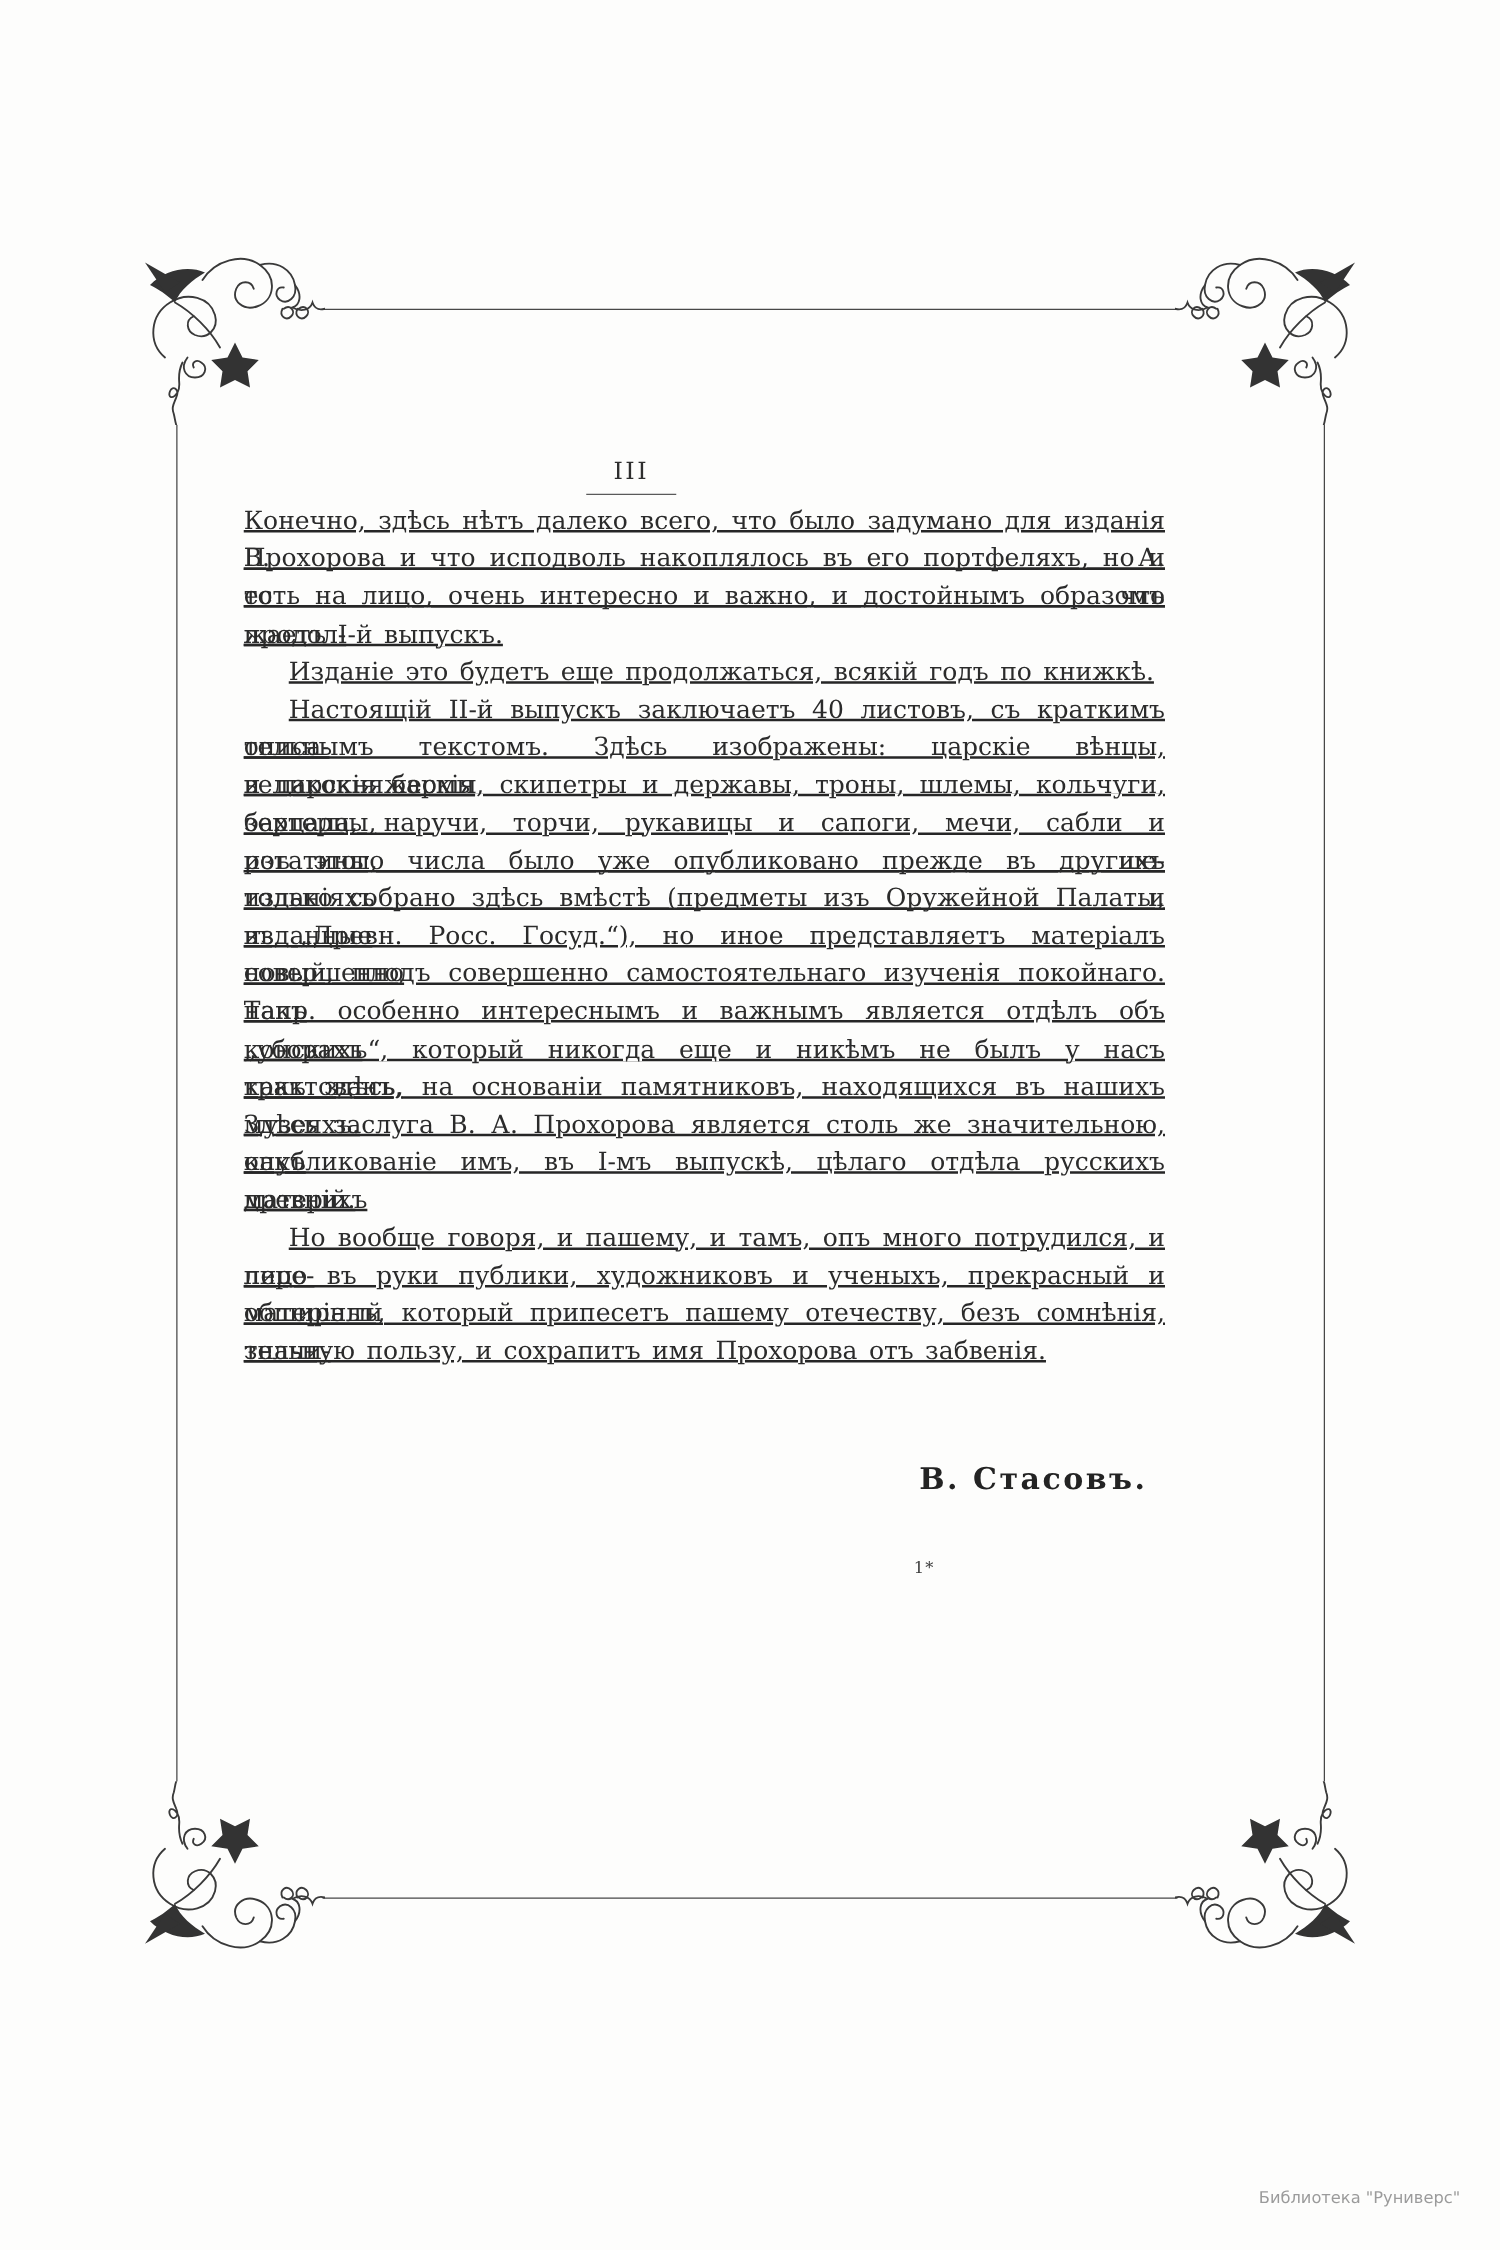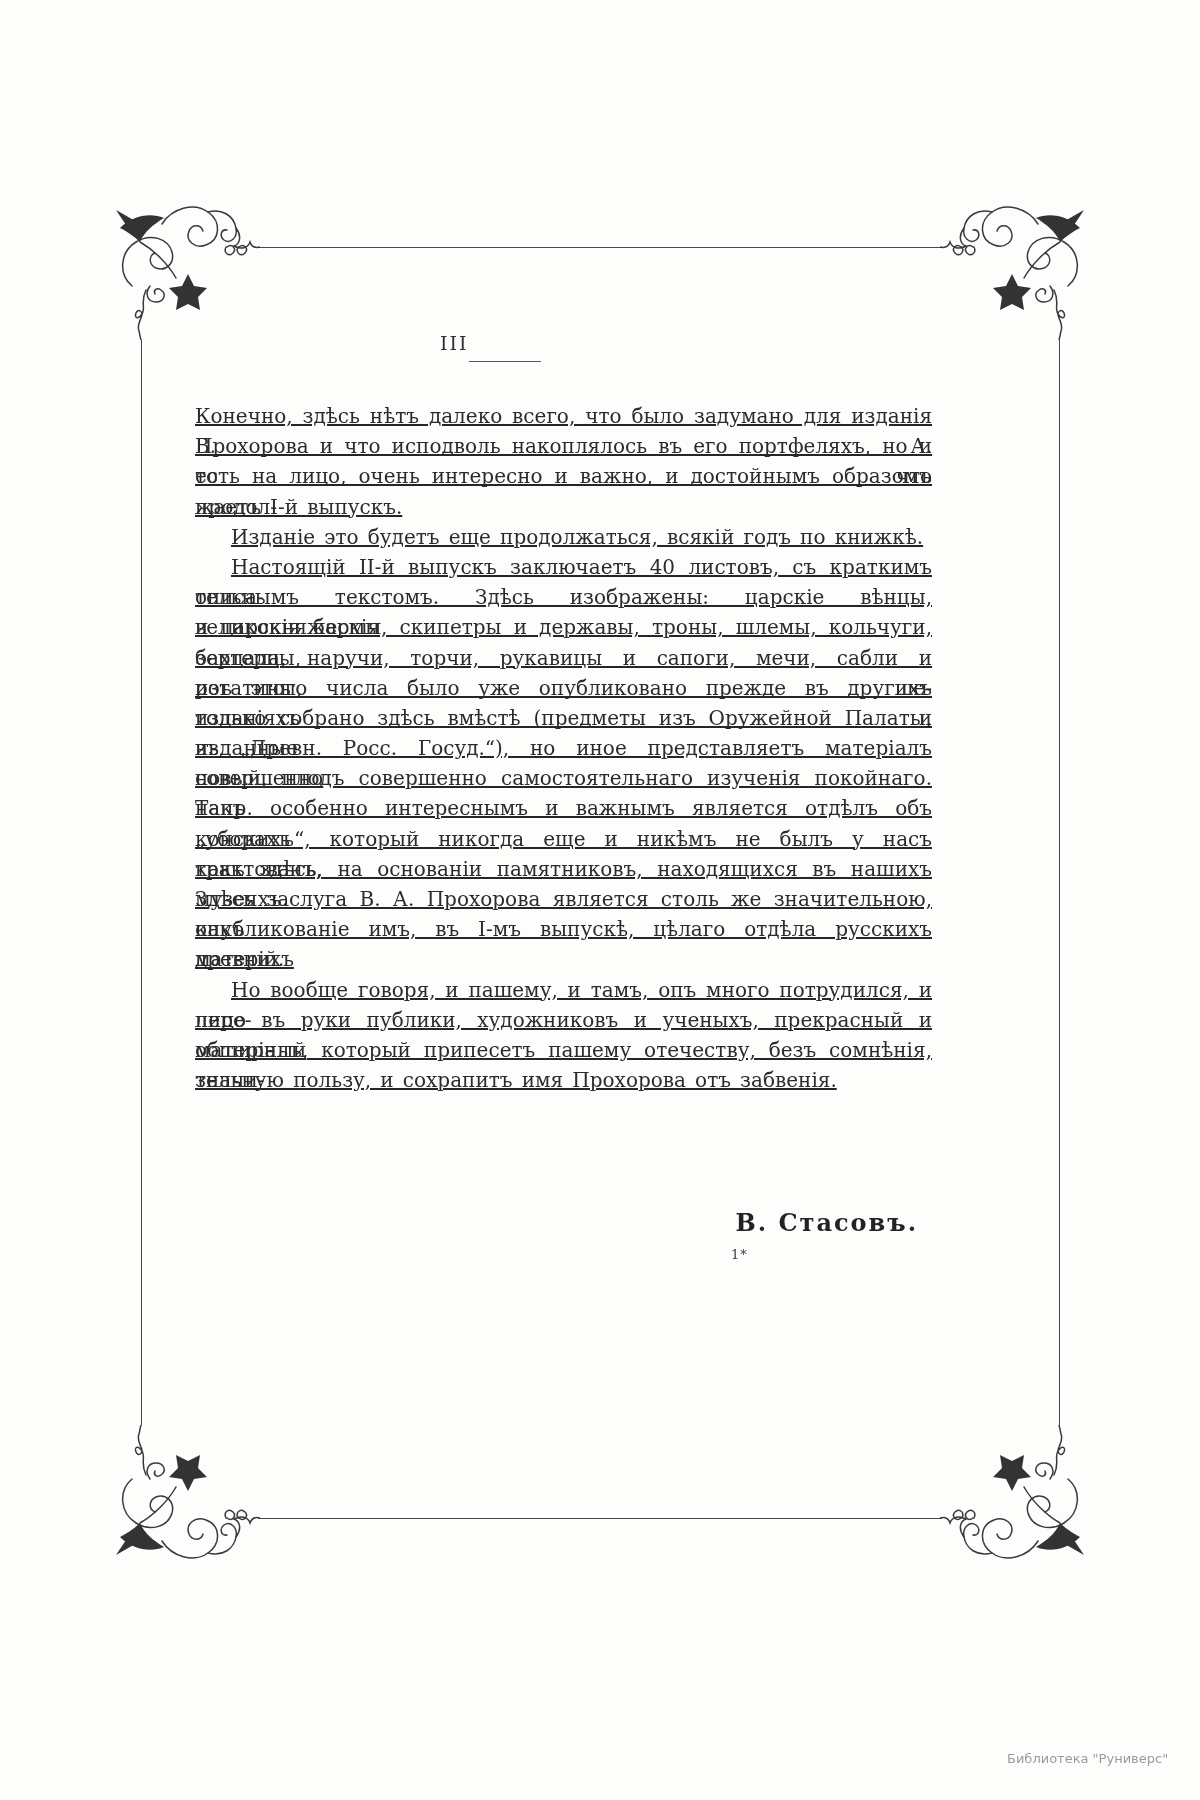--- a/index.html
+++ b/index.html
@@ -21,38 +21,38 @@
 
   
   .corner{position:absolute;width:150px;height:150px;}
   .corner svg{width:100%;height:100%;display:block;}
   .corner.tl{left:110px;top:190px;}
   .corner.tr{left:940px;top:190px;transform:scaleX(-1);}
   .corner.bl{left:110px;top:1425px;transform:scaleY(-1);}
   .corner.br{left:940px;top:1425px;transform:scale(-1,-1);}
 
   
-  .pagenum{position:absolute;left:440px;top:332px;width:130px;text-align:left;}
+  .pagenum{position:absolute;left:440px;top:366px;width:130px;text-align:center;}
   .pagenum .num{font-size:19px;letter-spacing:2px;color:#2e2e2e;}
   .pagenum .num-rule{width:72px;margin:7px auto 0;border-top:1px solid #5a5a5a;}
 
   
   .textblock{position:absolute;left:195px;top:401px;width:737px;text-decoration:underline;}
   .ln{
     margin:0;height:30.2px;line-height:30.2px;font-size:20px;
     color:#2b2b2b;word-spacing:0.14em;white-space:normal;
   }
   .ln.j{text-align:justify;text-align-last:justify;text-justify:inter-word;}
   .ln.ind{text-indent:36px;}
 
   
   .signature{
     position:absolute;left:195px;top:1168px;width:737px;
     text-align:right;padding-right:14px;box-sizing:border-box;
-    font-size:24px;font-weight:600;letter-spacing:2px;color:#232323;margin-top:40px;
+    font-size:24px;font-weight:600;letter-spacing:2px;color:#232323;
   }
 
   
   .printmark{position:absolute;left:731px;top:1247px;font-size:13px;color:#3a3a3a;letter-spacing:1px;}
 
   
   .watermark{
     position:absolute;left:1007px;top:1751px;
     font-family:"DejaVu Sans","Liberation Sans",sans-serif;
     font-size:13px;color:#9b9b9b;

